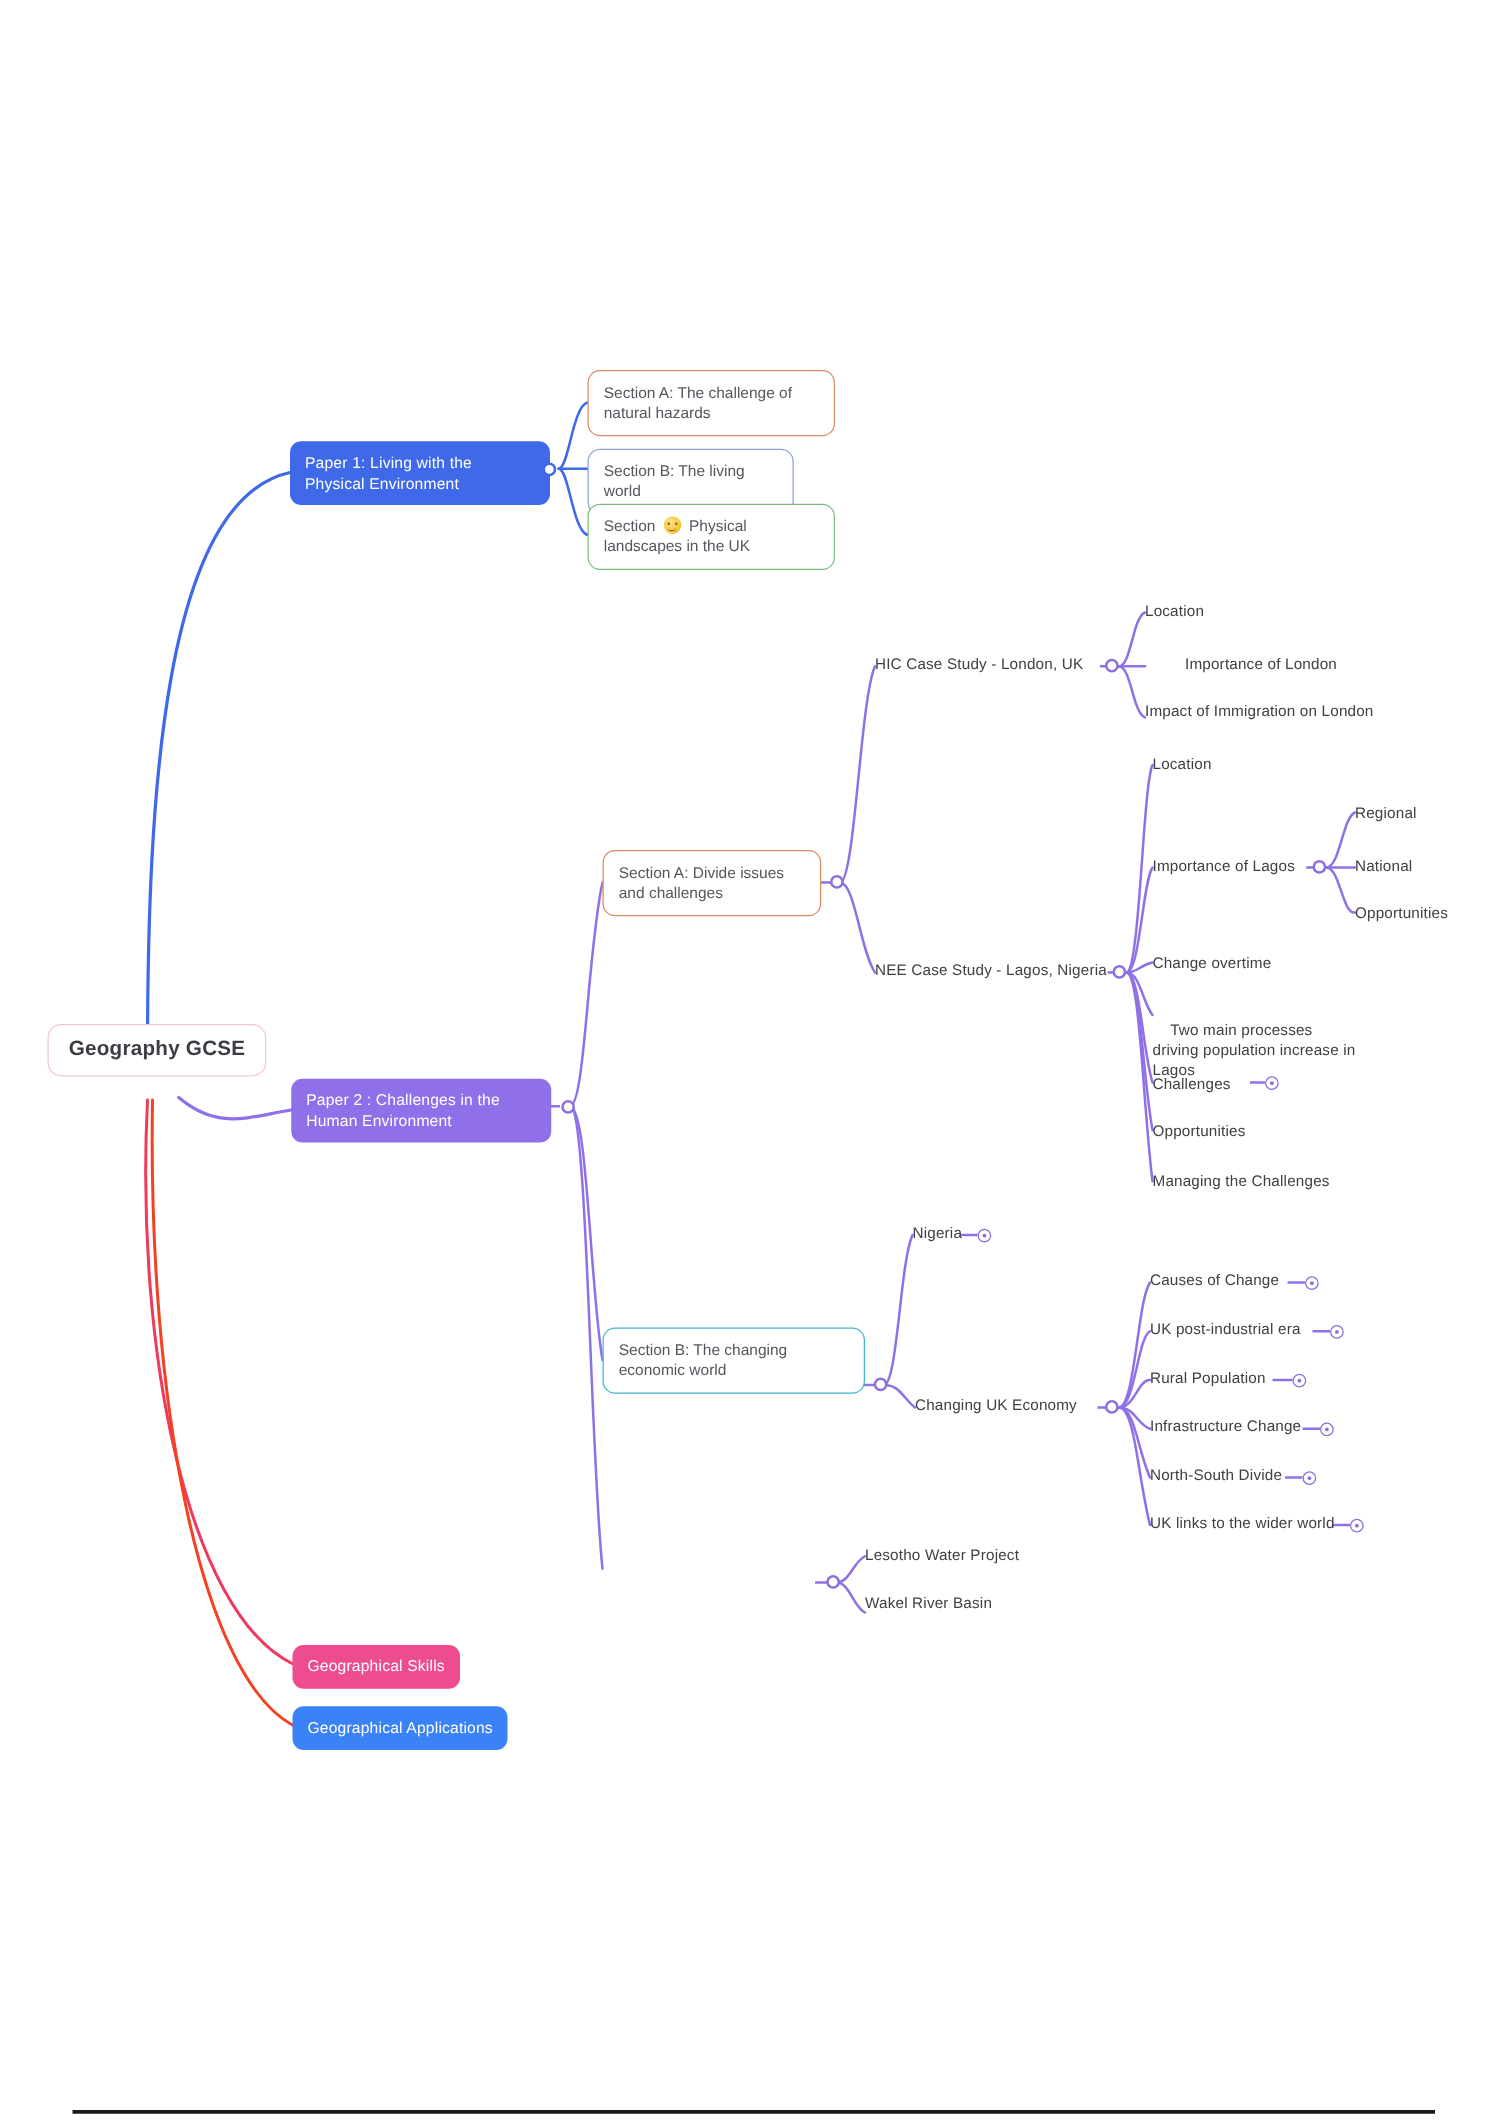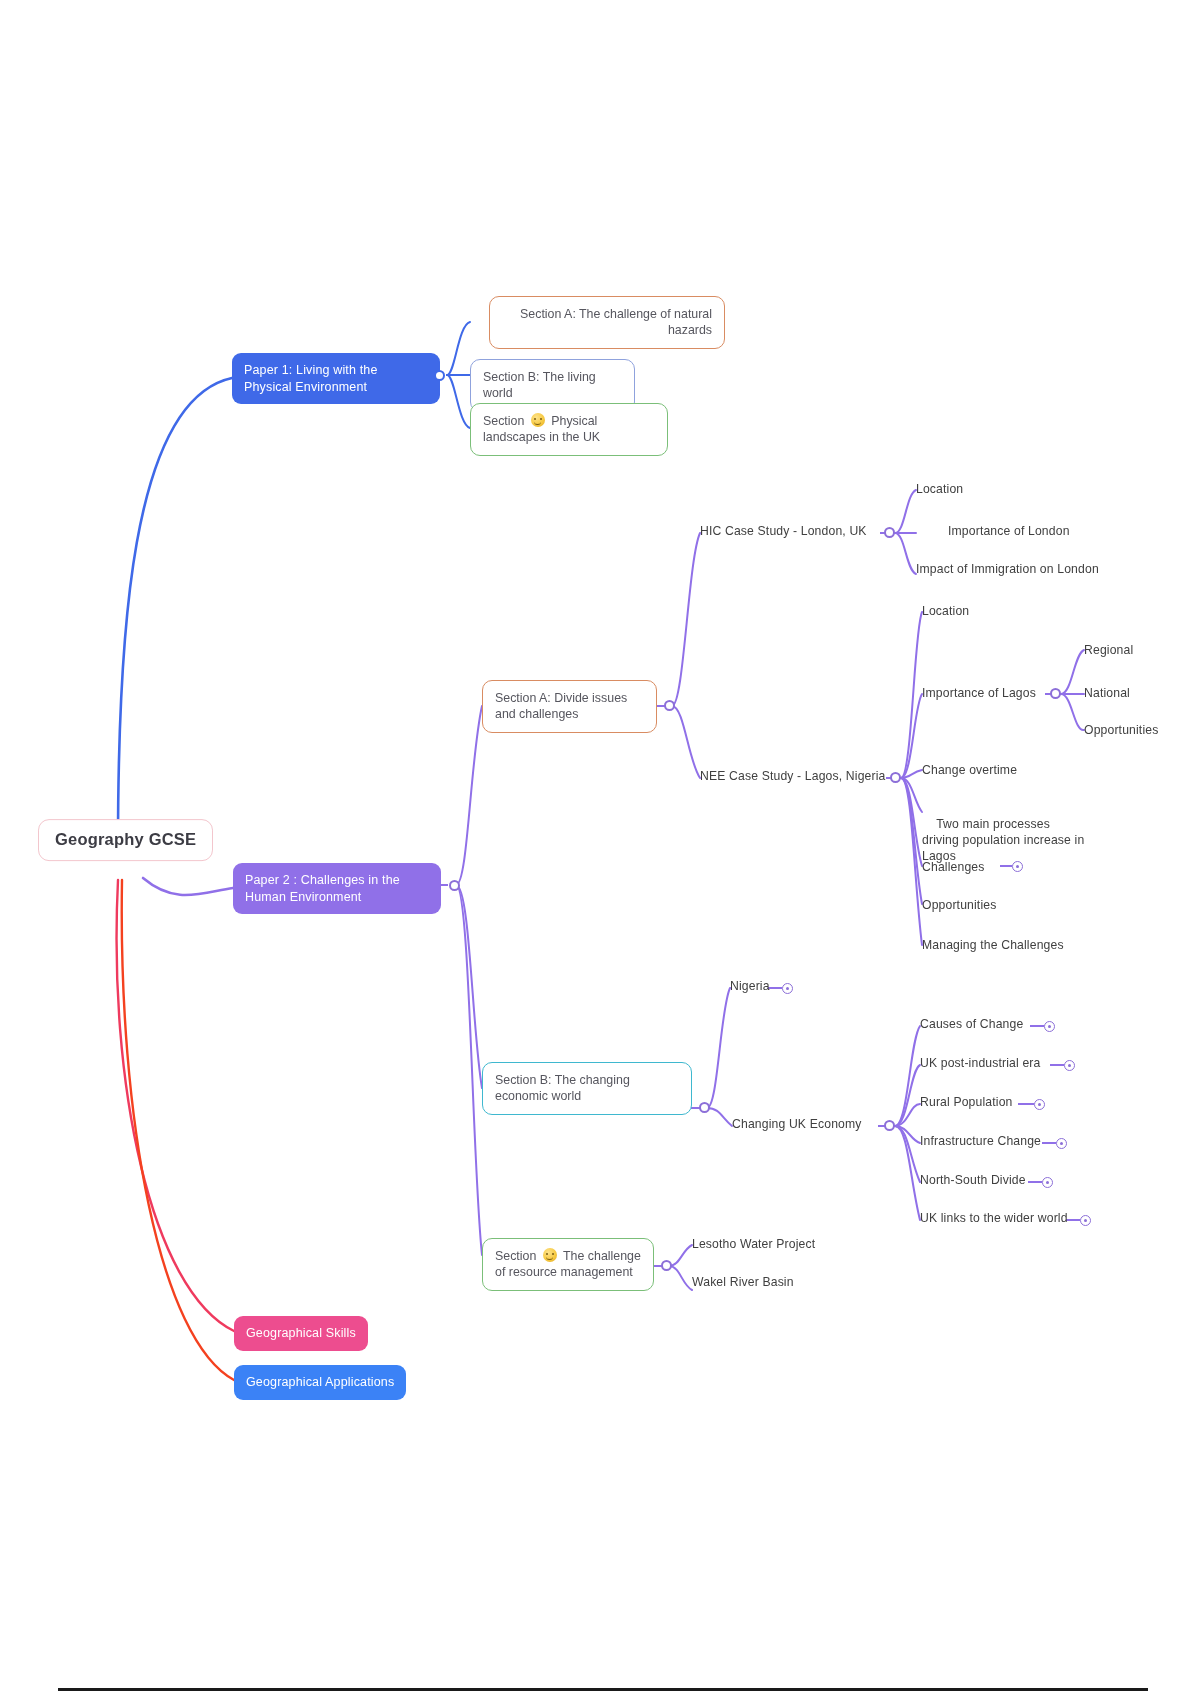--- a/index.html
+++ b/index.html
@@ -244,21 +244,21 @@
   <div class="node filled pink" style="left:234px; top:1316px;">
     <span>Geographical Skills</span>
   </div>
 
   <div class="node filled red" style="left:234px; top:1365px;">
     <span>Geographical Applications</span>
   </div>
 
   <div class="joint" style="left:434px; top:370px; border-color:#3f69e8;"></div>
 
-  <div class="node outlined orange" style="left:489px; top:296px; width:236px;text-align:right;">
+  <div class="node outlined orange" style="left:470px; top:296px; width:198px;">
     <span>Section A: The challenge of natural hazards</span>
   </div>
 
   <div class="node outlined blue" style="left:470px; top:359px; width:165px;">
     <span>Section B: The living world</span>
   </div>
 
   <div class="node outlined green" style="left:470px; top:403px; width:198px;">
     <span><span>Section </span><span class="emoji"></span><span> Physical landscapes in the UK</span></span>
   </div>
@@ -266,23 +266,20 @@
   <div class="joint" style="left:449px; top:880px;"></div>
 
   <div class="node outlined orange" style="left:482px; top:680px; width:175px;">
     <span>Section A: Divide issues and challenges</span>
   </div>
 
   <div class="node outlined cyan" style="left:482px; top:1062px; width:210px;">
     <span>Section B: The changing economic world</span>
   </div>
 
-  <div class="node outlined green" style="left:482px; top:1238px; width:172px;">
-    <span><span>Section </span><span class="emoji"></span><span> The challenge of resource management</span></span>
-  </div>
 
   <div class="joint" style="left:664px; top:700px;"></div>
 
   <div class="node leaf" style="left:700px; top:521px;">
     <span>HIC Case Study - London, UK</span>
   </div>
   <div class="joint" style="left:884px; top:527px;"></div>
 
   <div class="node leaf" style="left:916px; top:479px;">
     <span>Location</span>

